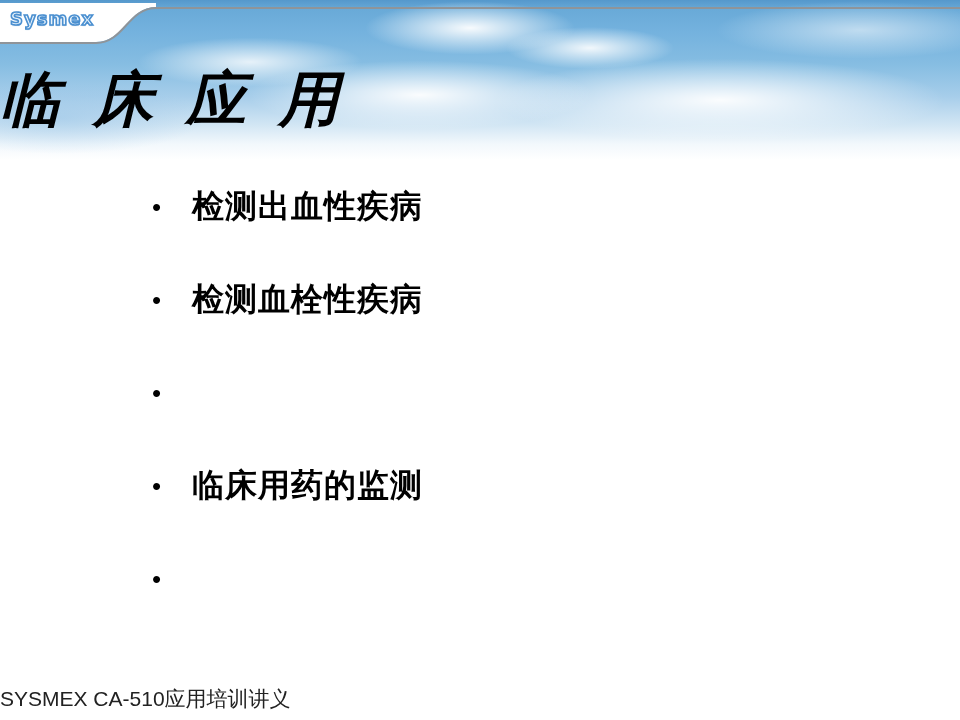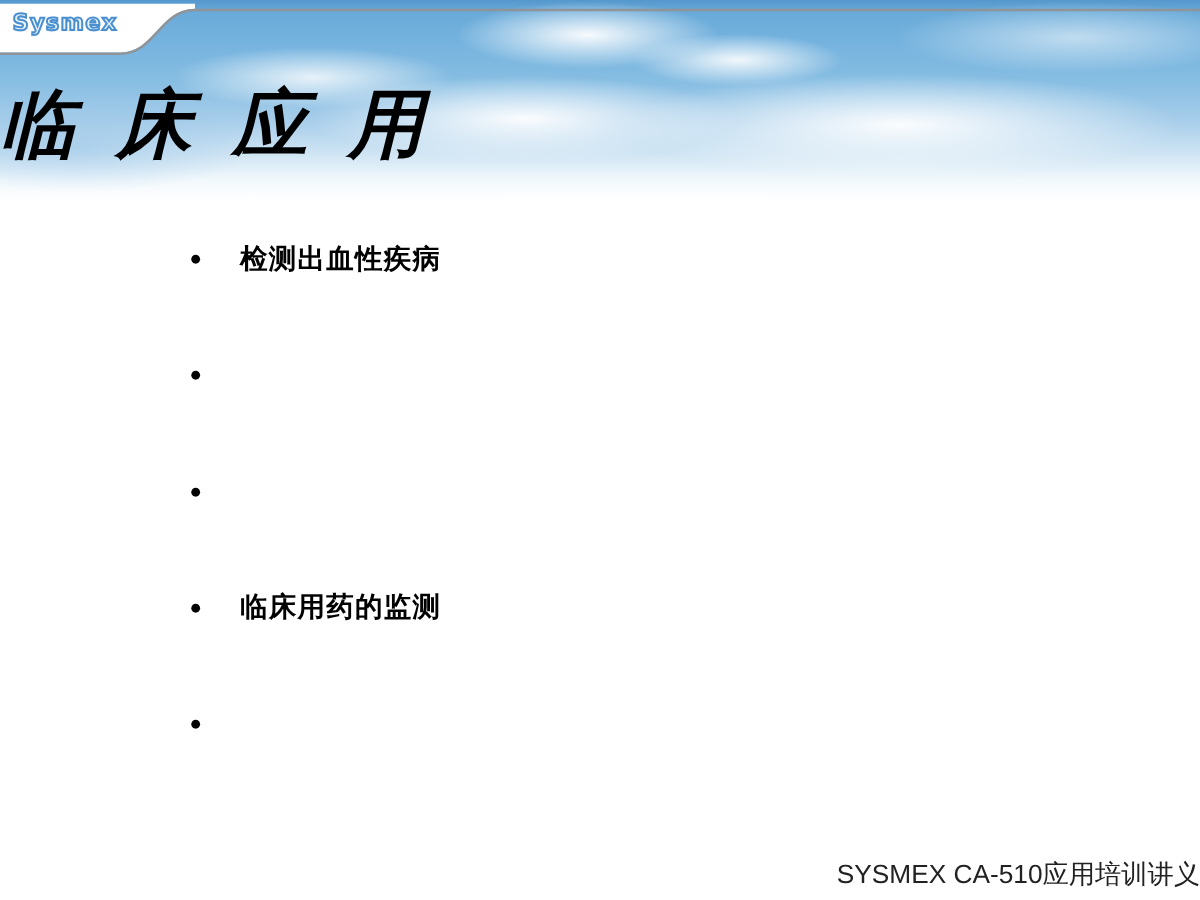--- a/index.html
+++ b/index.html
@@ -72,30 +72,30 @@
   }
   .bullets .dot {
     width: 40px;
     flex: 0 0 40px;
     font-size: 26px;
     line-height: 1;
     color: #000000;
   }
   .bullets .txt {
     font-weight: 700;
-    font-size: 22px;
+    font-size: 32px;
     color: #000000;
     letter-spacing: 1px;
   }
 
   .footer {
     position: absolute;
     top: 685px; left: 0;
     width: 100%;
-    text-align: right;
+    text-align: left;
     font-size: 21px;
     color: #222222;
   }
 </style>
 </head>
 <body>
 
 <div class="stage">
 
   <div class="clouds"></div>
@@ -111,20 +111,21 @@
 
   <h1 class="title">临 床 应 用</h1>
 
   <ul class="bullets">
     <li>
       <span class="dot">•</span>
       <span class="txt">检测出血性疾病</span>
     </li>
     <li>
       <span class="dot">•</span>
+      <span class="txt">检测血栓性疾病</span>
     </li>
     <li>
       <span class="dot">•</span>
     </li>
     <li>
       <span class="dot">•</span>
       <span class="txt">临床用药的监测</span>
     </li>
     <li>
       <span class="dot">•</span>

